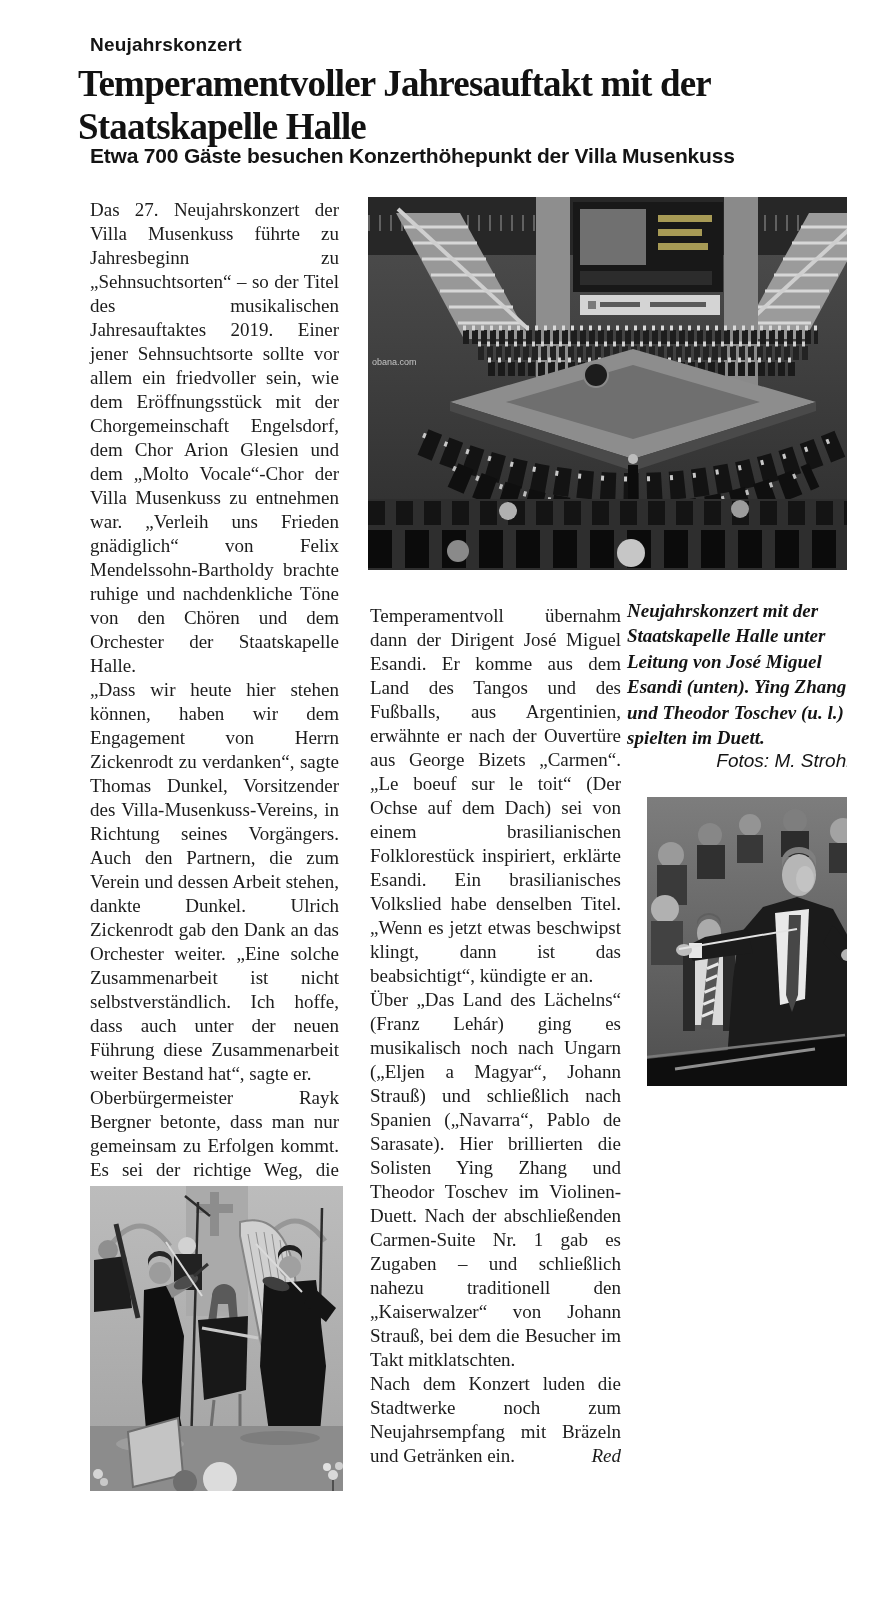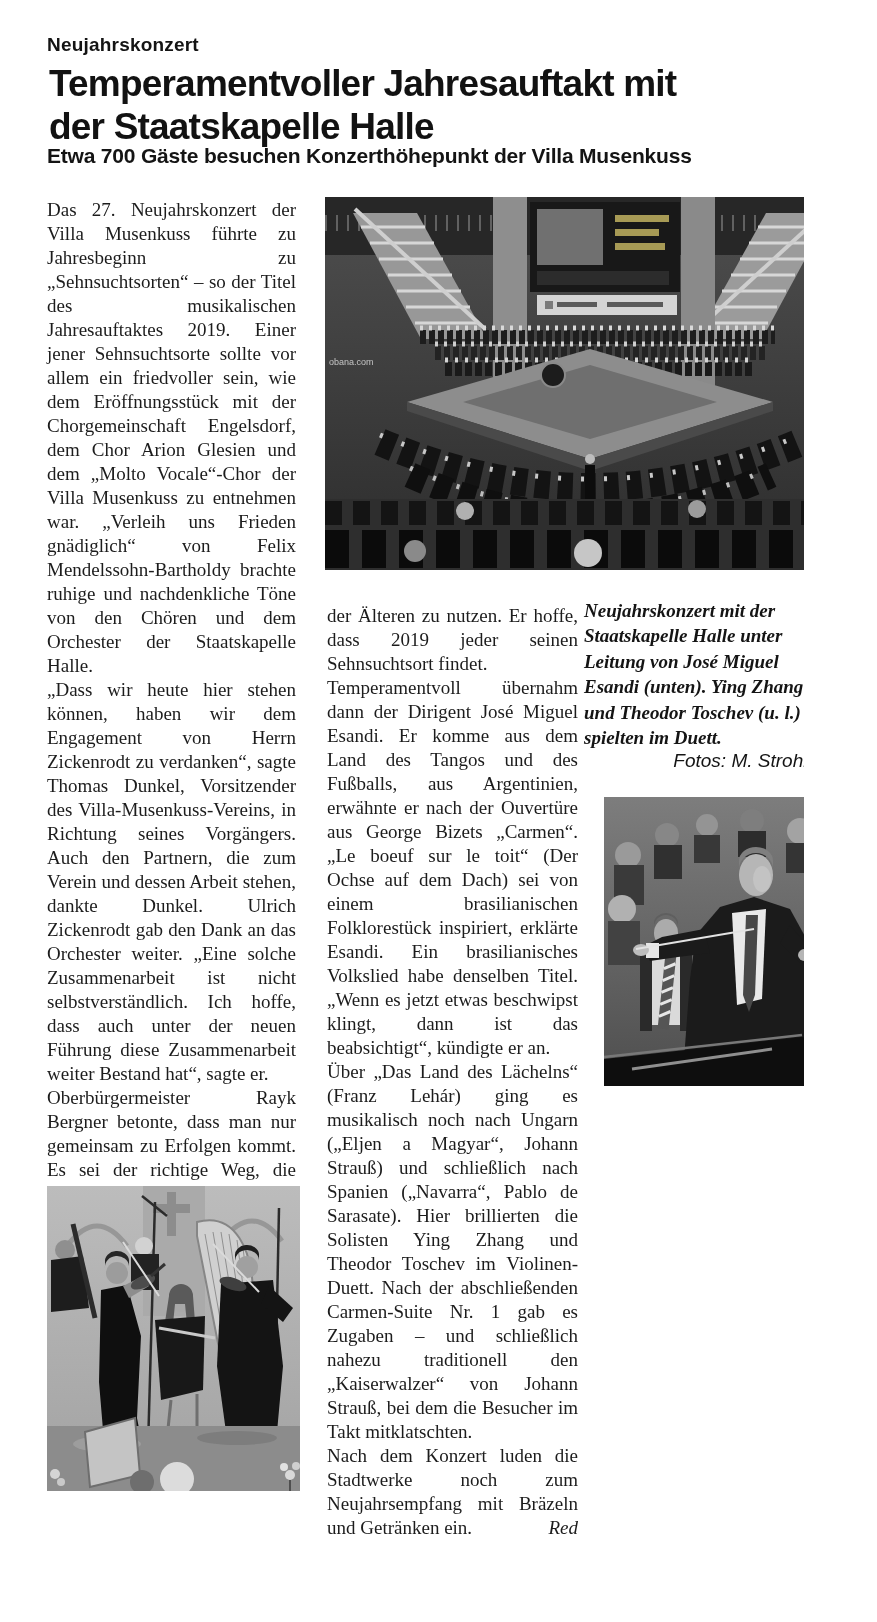--- a/index.html
+++ b/index.html
@@ -1,21 +1,21 @@
 <!DOCTYPE html>
 <html lang="de"><head>
 <meta charset="utf-8">
 <style>
   html,body{margin:0;padding:0;background:#ffffff;}
   .page{position:relative;width:804px;height:1622px;background:#ffffff;overflow:hidden;
-        font-family:"Liberation Serif",serif;color:#1c1c1c;}
+        font-family:"Liberation Serif",serif;color:#1c1c1c;margin-left:43px;}
   .kicker{position:absolute;left:47px;top:34px;font-family:"Liberation Sans",sans-serif;
           font-weight:bold;font-size:19px;color:#141414;letter-spacing:.2px;}
-  .headline{position:absolute;left:49px;top:62px;width:650px;margin:0;
-            font-family:Liberation Sans, sans-serif;font-weight:bold;font-size:37px;
+  .headline{position:absolute;left:35px;top:62px;width:650px;margin:0;
+            font-family:Liberation Serif, serif;font-weight:bold;font-size:37px;
             line-height:43px;color:#121212;letter-spacing:-0.8px;}
   .subhead{position:absolute;left:47px;top:144px;width:740px;margin:0;
            font-family:"Liberation Sans",sans-serif;font-weight:bold;font-size:21px;
            color:#141414;letter-spacing:-0.2px;}
   .col{position:absolute;text-align:justify;font-size:19px;line-height:24px;}
   .col p{margin:0;}
   #col1{left:47px;top:198px;width:249px;}
   #col2{left:327px;top:604px;width:251px;}
   .caption{position:absolute;left:584px;top:598px;width:252px;
            font-family:Liberation Serif, serif;font-weight:bold;font-style:italic;
@@ -40,21 +40,20 @@
   <h2 class="subhead">Etwa 700 Gäste besuchen Konzerthöhepunkt der Villa Musenkuss</h2>
 
   <div class="col" id="col1">
       <p>Das 27. Neujahrskonzert der Villa Musenkuss führte zu Jahresbeginn zu „Sehnsuchtsorten“ – so der Titel des musikalischen Jahresauftaktes 2019. Einer jener Sehnsuchtsorte sollte vor allem ein friedvoller sein, wie dem Eröffnungsstück mit der Chorgemeinschaft Engelsdorf, dem Chor Arion Glesien und dem „Molto Vocale“-Chor der Villa Musenkuss zu entnehmen war. „Verleih uns Frieden gnädiglich“ von Felix Mendelssohn-Bartholdy brachte ruhige und nachdenkliche Töne von den Chören und dem Orchester der Staatskapelle Halle.</p>
       <p>„Dass wir heute hier stehen können, haben wir dem Engagement von Herrn Zickenrodt zu verdanken“, sagte Thomas Dunkel, Vorsitzender des Villa-Musenkuss-Vereins, in Richtung seines Vorgängers. Auch den Partnern, die zum Verein und dessen Arbeit stehen, dankte Dunkel. Ulrich Zickenrodt gab den Dank an das Orchester weiter. „Eine solche Zusammenarbeit ist nicht selbstverständlich. Ich hoffe, dass auch unter der neuen Führung diese Zusammenarbeit weiter Bestand hat“, sagte er.</p>
       <p>Oberbürgermeister Rayk Bergner betonte, dass man nur gemeinsam zu Erfolgen kommt. Es sei der richtige Weg, die Ideen der Jugend aufzugreifen, aber gleichzeitig auch die Erfahrung</p>
     </div>
 
   <div class="col" id="col2">
     <div>
-        <p>der Älteren zu nutzen. Er hoffe, dass 2019 jeder seinen Sehnsuchtsort findet.</p>
         <p>Temperamentvoll übernahm dann der Dirigent José Miguel Esandi. Er komme aus dem Land des Tangos und des Fußballs, aus Argentinien, erwähnte er nach der Ouvertüre aus George Bizets „Carmen“. „Le boeuf sur le toit“ (Der Ochse auf dem Dach) sei von einem brasilianischen Folklorestück inspiriert, erklärte Esandi. Ein brasilianisches Volkslied habe denselben Titel. „Wenn es jetzt etwas beschwipst klingt, dann ist das beabsichtigt“, kündigte er an.</p>
         <p>Über „Das Land des Lächelns“ (Franz Lehár) ging es musikalisch noch nach Ungarn („Eljen a Magyar“, Johann Strauß) und schließlich nach Spanien („Navarra“, Pablo de Sarasate). Hier brillierten die Solisten Ying Zhang und Theodor Toschev im Violinen-Duett. Nach der abschließenden Carmen-Suite Nr. 1 gab es Zugaben – und schließlich nahezu traditionell den „Kaiserwalzer“ von Johann Strauß, bei dem die Besucher im Takt mitklatschten.</p>
       </div>
     <p class="closing"><span>Nach dem Konzert luden die Stadtwerke noch zum Neujahrsempfang mit Bräzeln und Getränken ein.</span><span class="byline">Red</span></p>
   </div>
 
   <p class="caption">Neujahrskonzert mit der Staatskapelle Halle unter Leitung von José Miguel Esandi (unten). Ying Zhang und Theodor Toschev (u. l.) spielten im Duett.</p>
   <p class="credit">Fotos: M. Strohmeyer</p>
 
   <svg class="photo" id="photo-main" viewBox="0 0 531 373" role="img">

